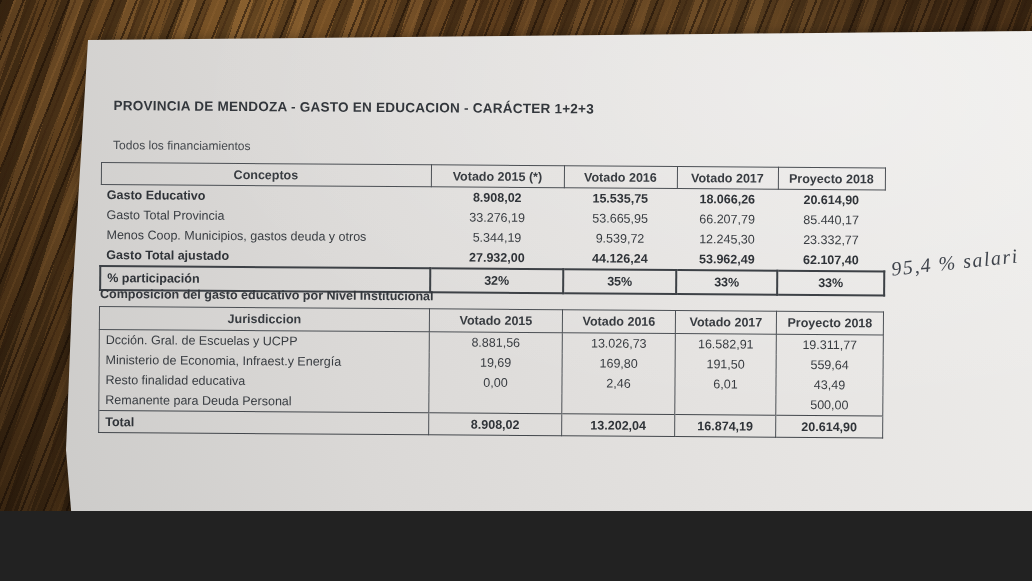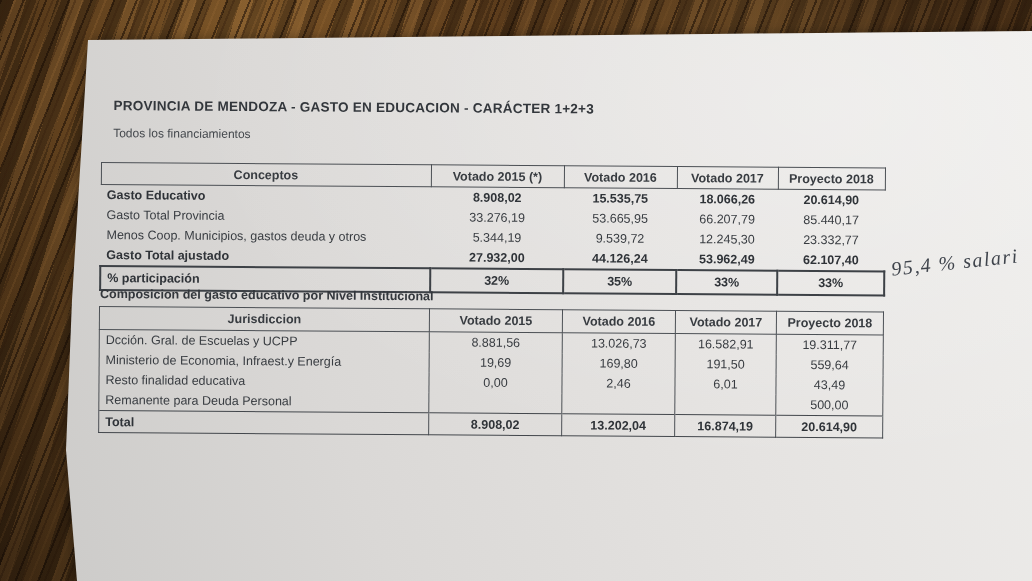--- a/index.html
+++ b/index.html
@@ -1,17 +1,17 @@
 <!DOCTYPE html>
 <html><head>
 <meta charset="utf-8">
 <style>
   html,body{margin:0;padding:0;background:#222;}
   .scene{
-    position:relative;width:1032px;height:581px;overflow:hidden;
+    position:relative;width:1032px;height:511px;overflow:hidden;
     font-family:"Liberation Sans",sans-serif;
     background-color:#6b4a24;
     background-image:
       radial-gradient(ellipse at 88% -5%, rgba(25,14,6,.45), rgba(25,14,6,0) 42%),
       radial-gradient(ellipse at 0% 100%, rgba(15,8,3,.5), rgba(15,8,3,0) 55%),
       repeating-linear-gradient(112deg,
         rgba(24,12,4,.55) 0px 2px, rgba(24,12,4,0) 2px 6px,
         rgba(55,32,14,.38) 6px 8px, rgba(55,32,14,0) 8px 13px,
         rgba(150,104,52,.28) 13px 15px, rgba(150,104,52,0) 15px 21px),
       repeating-linear-gradient(108deg,
@@ -26,21 +26,21 @@
     background:
       radial-gradient(ellipse at 80% 18%, rgba(255,255,255,.25), rgba(255,255,255,0) 55%),
       linear-gradient(252deg,#efeeec 0%,#e5e3e1 35%,#dad8d6 68%,#cac9c7 100%);
   }
   .content{
     position:absolute;left:0;top:0;width:1032px;height:581px;
     transform:rotate(.4deg);transform-origin:100px 165px;
     color:#383c41;
   }
   .doc-title{position:absolute;left:113px;top:98px;font-size:13.5px;font-weight:bold;letter-spacing:.25px;color:#33373c;}
-  .doc-subtitle{position:absolute;left:113px;top:126px;font-size:12px;color:#44484d;}
+  .doc-subtitle{position:absolute;left:113px;top:138px;font-size:12px;color:#44484d;}
   table{border-collapse:collapse;table-layout:fixed;width:784px;font-size:12.5px;color:#383c41;}
   .t1{position:absolute;left:100px;top:162px;}
   .t2{position:absolute;left:100px;top:306px;}
   col.c0{width:330px}col.c1{width:133px}col.c2{width:113px}col.c3{width:101px}col.c4{width:107px}
   th,td{padding:0 6px;height:20px;line-height:20px;overflow:hidden;white-space:nowrap;font-weight:normal;}
   .hdr th{border:1.6px solid #4c5055;font-weight:bold;text-align:center;height:21px;}
   .num{text-align:center;}
   .bold{font-weight:bold;color:#2f3338;}
   .prow td{border:2.4px solid #3d4146;font-weight:bold;height:22px;color:#2f3338;}
   .sec-title{position:absolute;left:101px;top:287px;font-size:12.5px;font-weight:bold;color:#33373c;}

